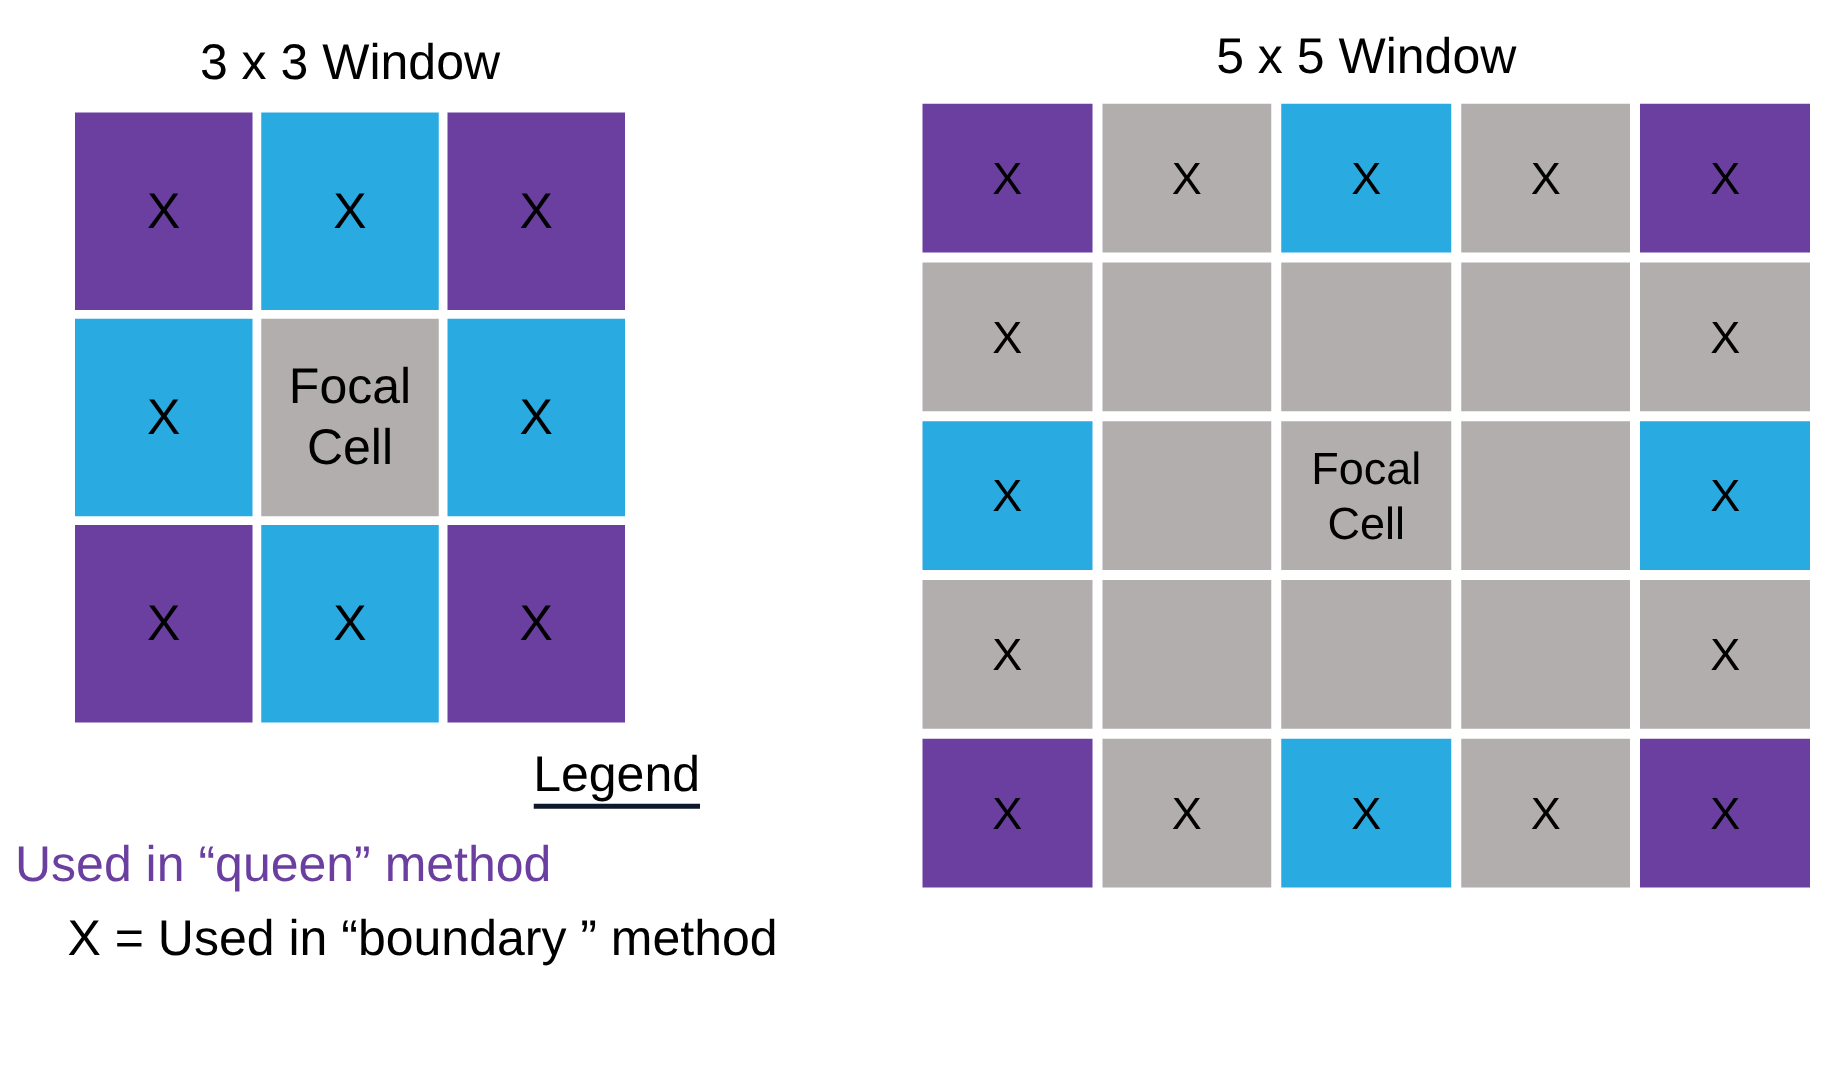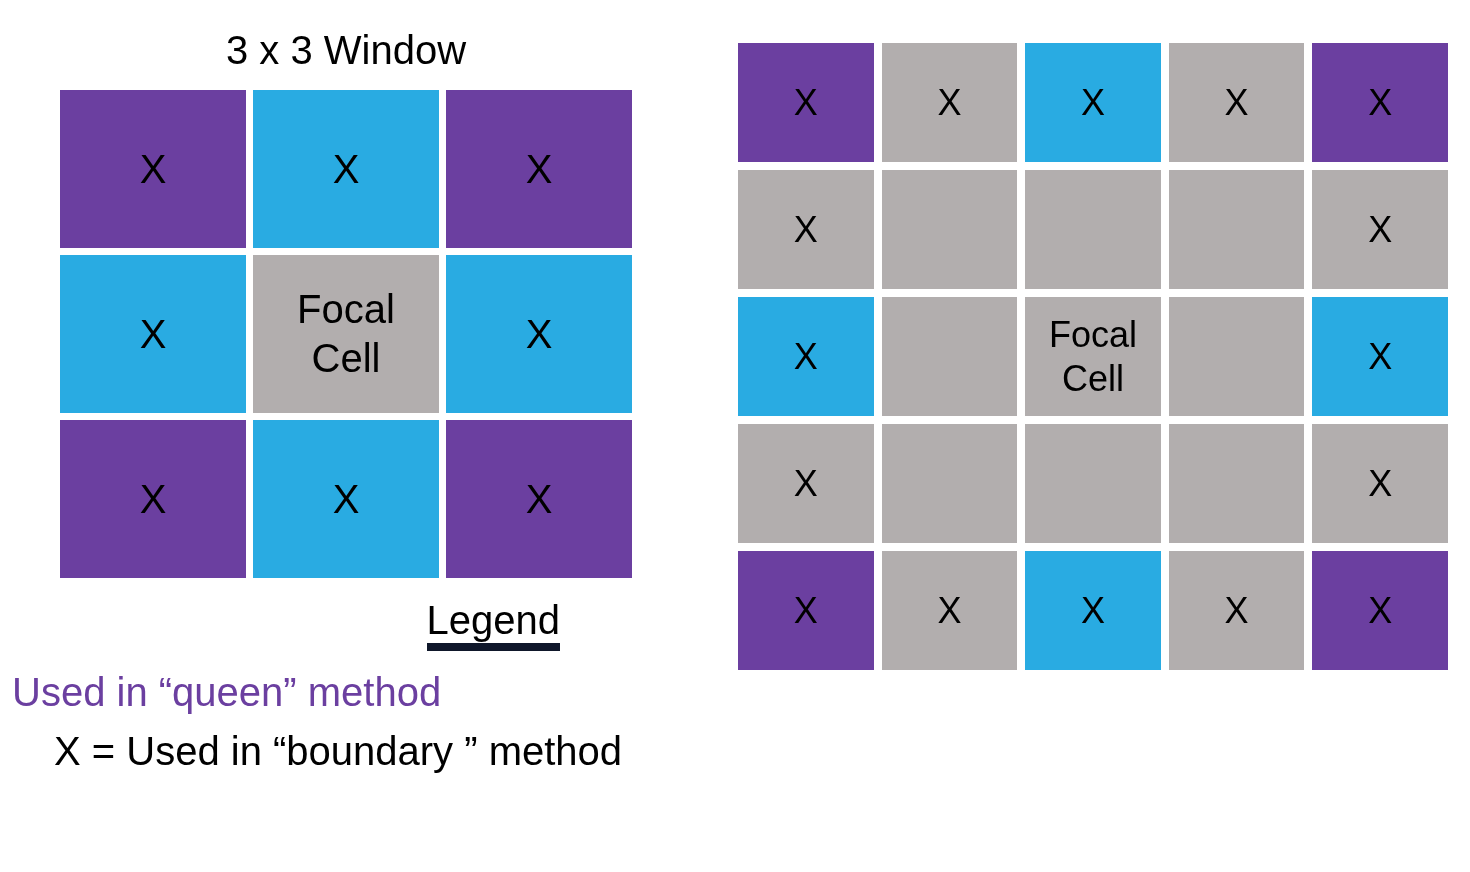--- a/index.html
+++ b/index.html
@@ -12,21 +12,21 @@
     height: 872px;
     position: relative;
     overflow: hidden;
     font-family: "Liberation Sans", sans-serif;
     -webkit-font-smoothing: antialiased;
   }
 
   
   .panel { position: absolute; }
 
-  #panel-3x3 { left: 60px;  top: 30px;  width: 572px; }
+  #panel-3x3 { left: 60px;  top: 30px;  width: 440px; }
   #panel-5x5 { left: 738px; top: 25px;  width: 710px; }
 
   .panel-title {
     text-align: center;
     font-size: 40px;
     font-weight: 400;
     color: #000000;
     line-height: 1.0;
     letter-spacing: 0px;
     white-space: nowrap;
@@ -87,21 +87,21 @@
   }
 
   #legend-title {
     font-size: 40px;
     color: #000000;
     text-align: right;
     padding-right: 172px;
     line-height: 1.12;
   }
   #legend-title span {
-    border-bottom: 8px solid #0f172a;
+    border-bottom: 4px solid #0f172a;
     padding-bottom: 1px;
   }
 
   .legend-line {
     font-size: 40px;
     line-height: 1.48;
     white-space: nowrap;
   }
   .legend-line.blue   { color: #29abe2; }
   .legend-line.purple { color: #6b3fa0; margin-top: 20px; }
@@ -138,20 +138,21 @@
       <div class="cell blue">
         <span class="cell-text">X</span>
       </div>
       <div class="cell purple">
         <span class="cell-text">X</span>
       </div>
     </div>
 </div>
 
 <div class="panel" id="panel-5x5">
+  <div class="panel-title">5 x 5 Window</div>
   <div class="grid" id="grid-5x5">
       <div class="cell purple">
         <span class="cell-text">X</span>
       </div>
       <div class="cell gray">
         <span class="cell-text">X</span>
       </div>
       <div class="cell blue">
         <span class="cell-text">X</span>
       </div>

